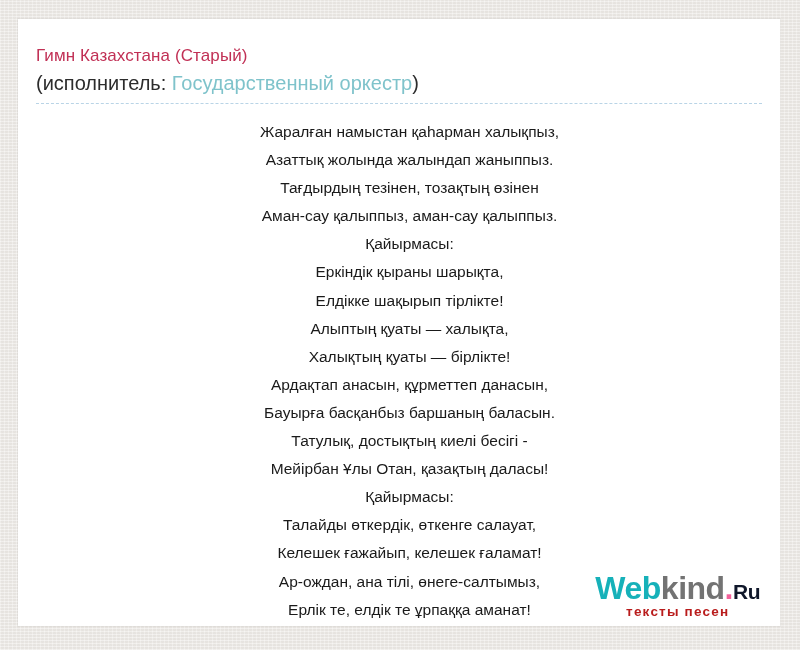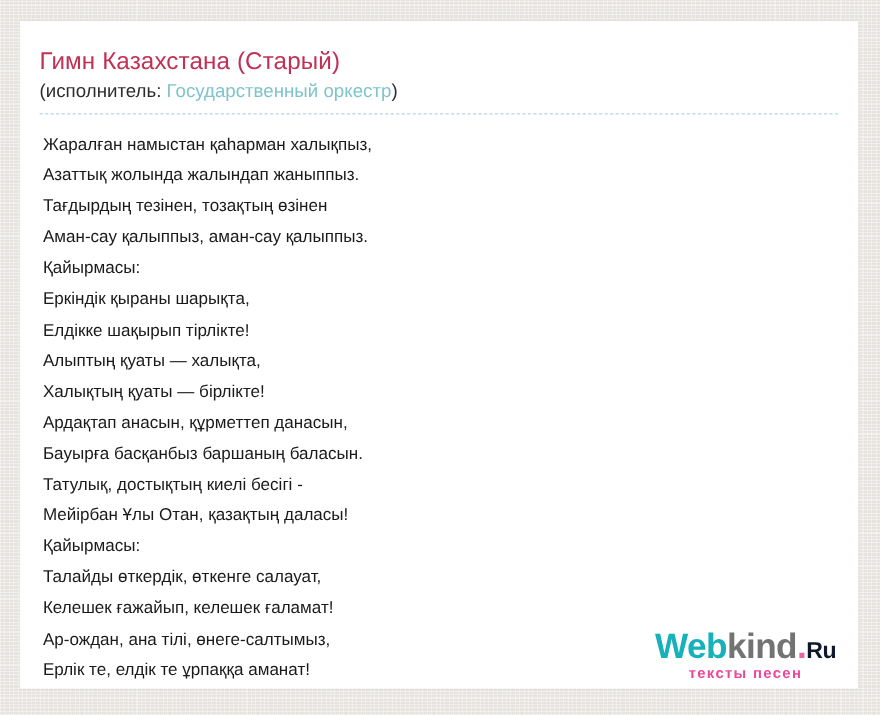--- a/index.html
+++ b/index.html
@@ -37,30 +37,30 @@
     box-shadow: 0 0 0 1px rgba(0,0,0,0.03);
     z-index: 1;
     overflow: hidden;
   }
 
   .card-inner {
     padding: 24px 0 0 18px;
   }
 
   .song-title {
-    font-size: 22px;
+    font-size: 17px;
     line-height: 26px;
     font-weight: normal;
     color: #c13055;
     margin: 0 0 4px 0;
     letter-spacing: 0.1px;
   }
 
   .performer-line {
-    font-size: 17px;
+    font-size: 20px;
     line-height: 20px;
     color: #2c2c2c;
     margin: 0;
     padding-bottom: 6px;
   }
   .performer-link {
     color: #7fc3cb;
     text-decoration: none;
   }
 
@@ -76,20 +76,21 @@
     padding: 14px 0 0 3px;
     font-size: 15.5px;
     line-height: 28.1px;
     color: #1a1a1a;
     white-space: pre-wrap;
     font-family: "Liberation Sans", "DejaVu Sans", sans-serif;
   }
   .lyric-line {
     display: block;
     min-height: 28px;
+    text-align: center;
   }
 
   .site-logo {
     position: absolute;
     right: 20px;
     bottom: 8px;
     text-align: center;
     line-height: 1;
     user-select: none;
   }
@@ -98,21 +99,21 @@
     font-weight: bold;
     letter-spacing: -0.5px;
     line-height: 32px;
     white-space: nowrap;
   }
   .logo-web { color: #16b1b9; text-align: center; }
   .logo-kind { color: #737373; }
   .logo-dot { color: #f2619a; }
   .logo-ru  { color: #0f172a; font-size: 21px; }
   .logo-tagline {
-    color: #ec4899;
+    color: #b91c1c;
     font-size: 13.5px;
     font-weight: bold;
     letter-spacing: 1.2px;
     margin-top: -3px;
   }
 </style>
 </head>
 <body>
 
 <div class="page-bg"></div>

